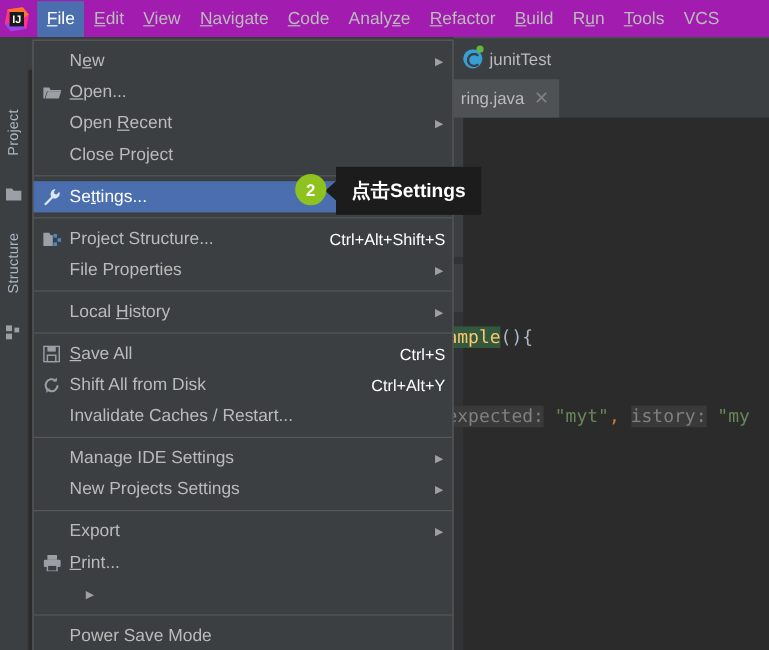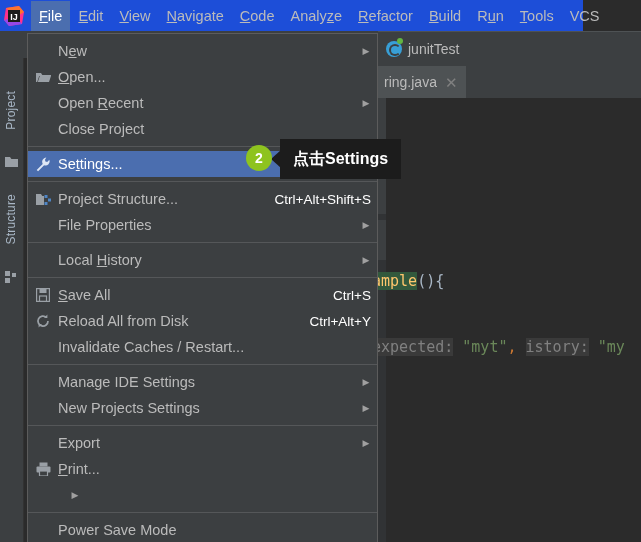--- a/index.html
+++ b/index.html
@@ -15,22 +15,22 @@
     position: relative;
     width: 641px;
     height: 542px;
     background: #2b2b2b;
   }
 
   
   .menubar {
     position: absolute;
     left: 0; top: 0;
-    width: 583px; height: 31px;
-    background: #1d4ed8;
+    width: 641px; height: 31px;
+    background: #a21caf;
     display: flex;
     align-items: center;
   }
   .ij-logo {
     width: 22px; height: 22px;
     margin-left: 3px; margin-right: 6px;
     position: relative;
     flex: none;
   }
   .menu-item {
@@ -440,21 +440,21 @@
           <div class="mshort">Ctrl+S</div>
         </div>
         <div class="mrow">
           <div class="micon">
             <svg width="14" height="14" viewBox="0 0 14 14">
               <path d="M12 7a5 5 0 1 1-1.6-3.6" fill="none" stroke="#9aa0a6" stroke-width="1.7"></path>
               <path d="M11.4 0.6V4h-3.4Z" fill="#9aa0a6"></path>
               <path d="M2.6 13.4V10h3.4Z" fill="#9aa0a6"></path>
             </svg>
           </div>
-          <div class="mlabel">Reload All from Disk</div>
+          <div class="mlabel">Shift All from Disk</div>
           <div class="mshort">Ctrl+Alt+Y</div>
         </div>
         <div class="mrow">
           <div class="micon"></div>
           <div class="mlabel">Invalidate Caches / Restart...</div>
         </div>
         <div class="msep"></div>
         <div class="mrow">
           <div class="micon"></div>
           <div class="mlabel">Manage IDE Settings</div>

